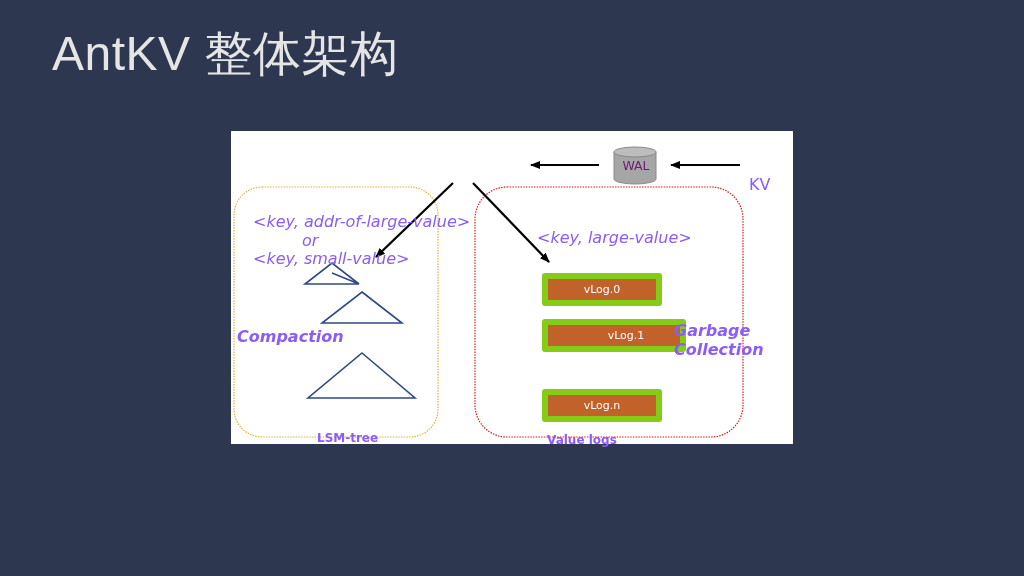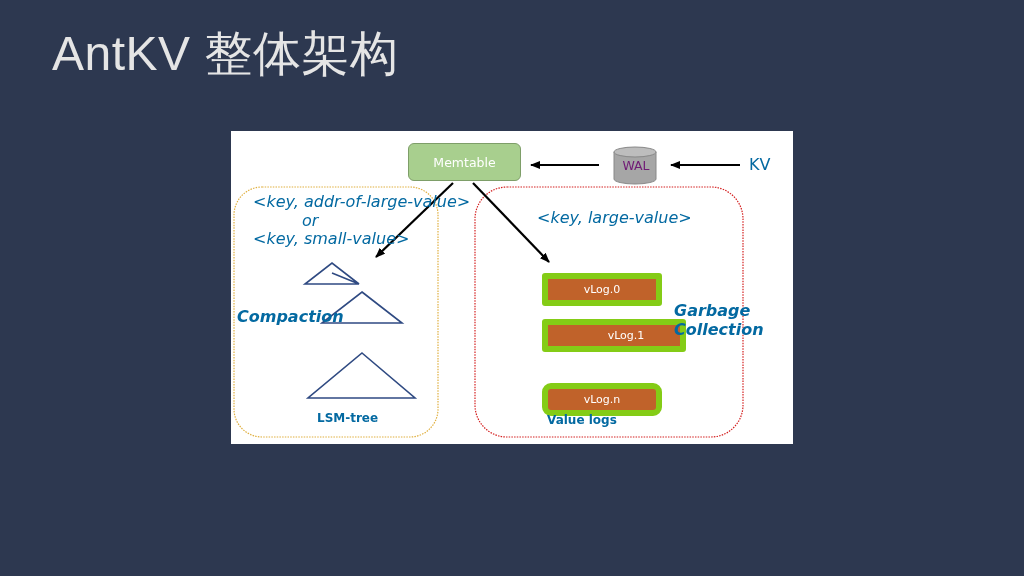--- a/index.html
+++ b/index.html
@@ -16,21 +16,22 @@
   }
   .figure {
     position: absolute; left: 231px; top: 131px;
     width: 562px; height: 313px;
     background: #ffffff;
   }
   .figure svg { position: absolute; left: 0; top: 0; }
   .lbl {
     position: absolute; white-space: nowrap;
     font-family: "DejaVu Sans", "Liberation Sans", sans-serif;
-    color: #0369a1;
+    color: #8b5cf6;
+    margin-top: 20px;
   }
   .small { font-size: 16px; font-style: italic; }
   .bold { font-weight: bold; }
   .memtable {
     position: absolute; left: 177px; top: 12px; width: 111px; height: 36px;
     background: #a8cf8e; border: 1px solid #7e9e69; border-radius: 6px;
     color: #fff; font-size: 12.5px; display: flex; align-items: center; justify-content: center;
     font-family: "DejaVu Sans", sans-serif;
   }
   .vlog {
@@ -69,32 +70,31 @@
       <path d="M383,21 L383,48 A21,5 0 0 0 425,48 L425,21" fill="#a6a6a6" stroke="#888" stroke-width="1"></path>
       <ellipse cx="404" cy="21" rx="21" ry="5" fill="#bdbdbd" stroke="#888" stroke-width="1"></ellipse>
     </g>
 
     <line x1="509" y1="34" x2="440" y2="34" stroke="#000" stroke-width="2" marker-end="url(#ah)"></line>
     <line x1="368" y1="34" x2="300" y2="34" stroke="#000" stroke-width="2" marker-end="url(#ah)"></line>
     <line x1="222" y1="52" x2="145" y2="126" stroke="#000" stroke-width="2.2" marker-end="url(#ah)"></line>
     <line x1="242" y1="52" x2="318" y2="131" stroke="#000" stroke-width="2.2" marker-end="url(#ah)"></line>
   </svg>
 
-  <div class="memtable">Memtable</div>
   <div class="wal-text">WAL</div>
   <div class="lbl" style="left:518px; top:24px; font-size:16px;">KV</div>
 
   <div class="lbl small" style="left:22px; top:61px;">&lt;key, addr-of-large-value&gt;</div>
   <div class="lbl small" style="left:71px; top:80px;">or</div>
   <div class="lbl small" style="left:22px; top:98px;">&lt;key, small-value&gt;</div>
   <div class="lbl small" style="left:306px; top:77px;">&lt;key, large-value&gt;</div>
 
   <div class="lbl small bold" style="left:6px; top:176px;">Compaction</div>
   <div class="lbl bold" style="left:86px; top:280px; font-size:12px;">LSM-tree</div>
 
   <div class="vlog" style="top:142px;">vLog.0</div>
   <div class="vlog" style="top:188px;padding-left:24px;">vLog.1</div>
-  <div class="vlog" style="top:252px;border-radius:9px;">vLog.n</div>
+  <div class="vlog" style="top:258px;">vLog.n</div>
 
   <div class="lbl small bold" style="left:443px; top:170px;">Garbage</div>
   <div class="lbl small bold" style="left:443px; top:189px;">Collection</div>
   <div class="lbl bold" style="left:316px; top:282px; font-size:12px;">Value logs</div>
 </div>
 
 </body></html>

